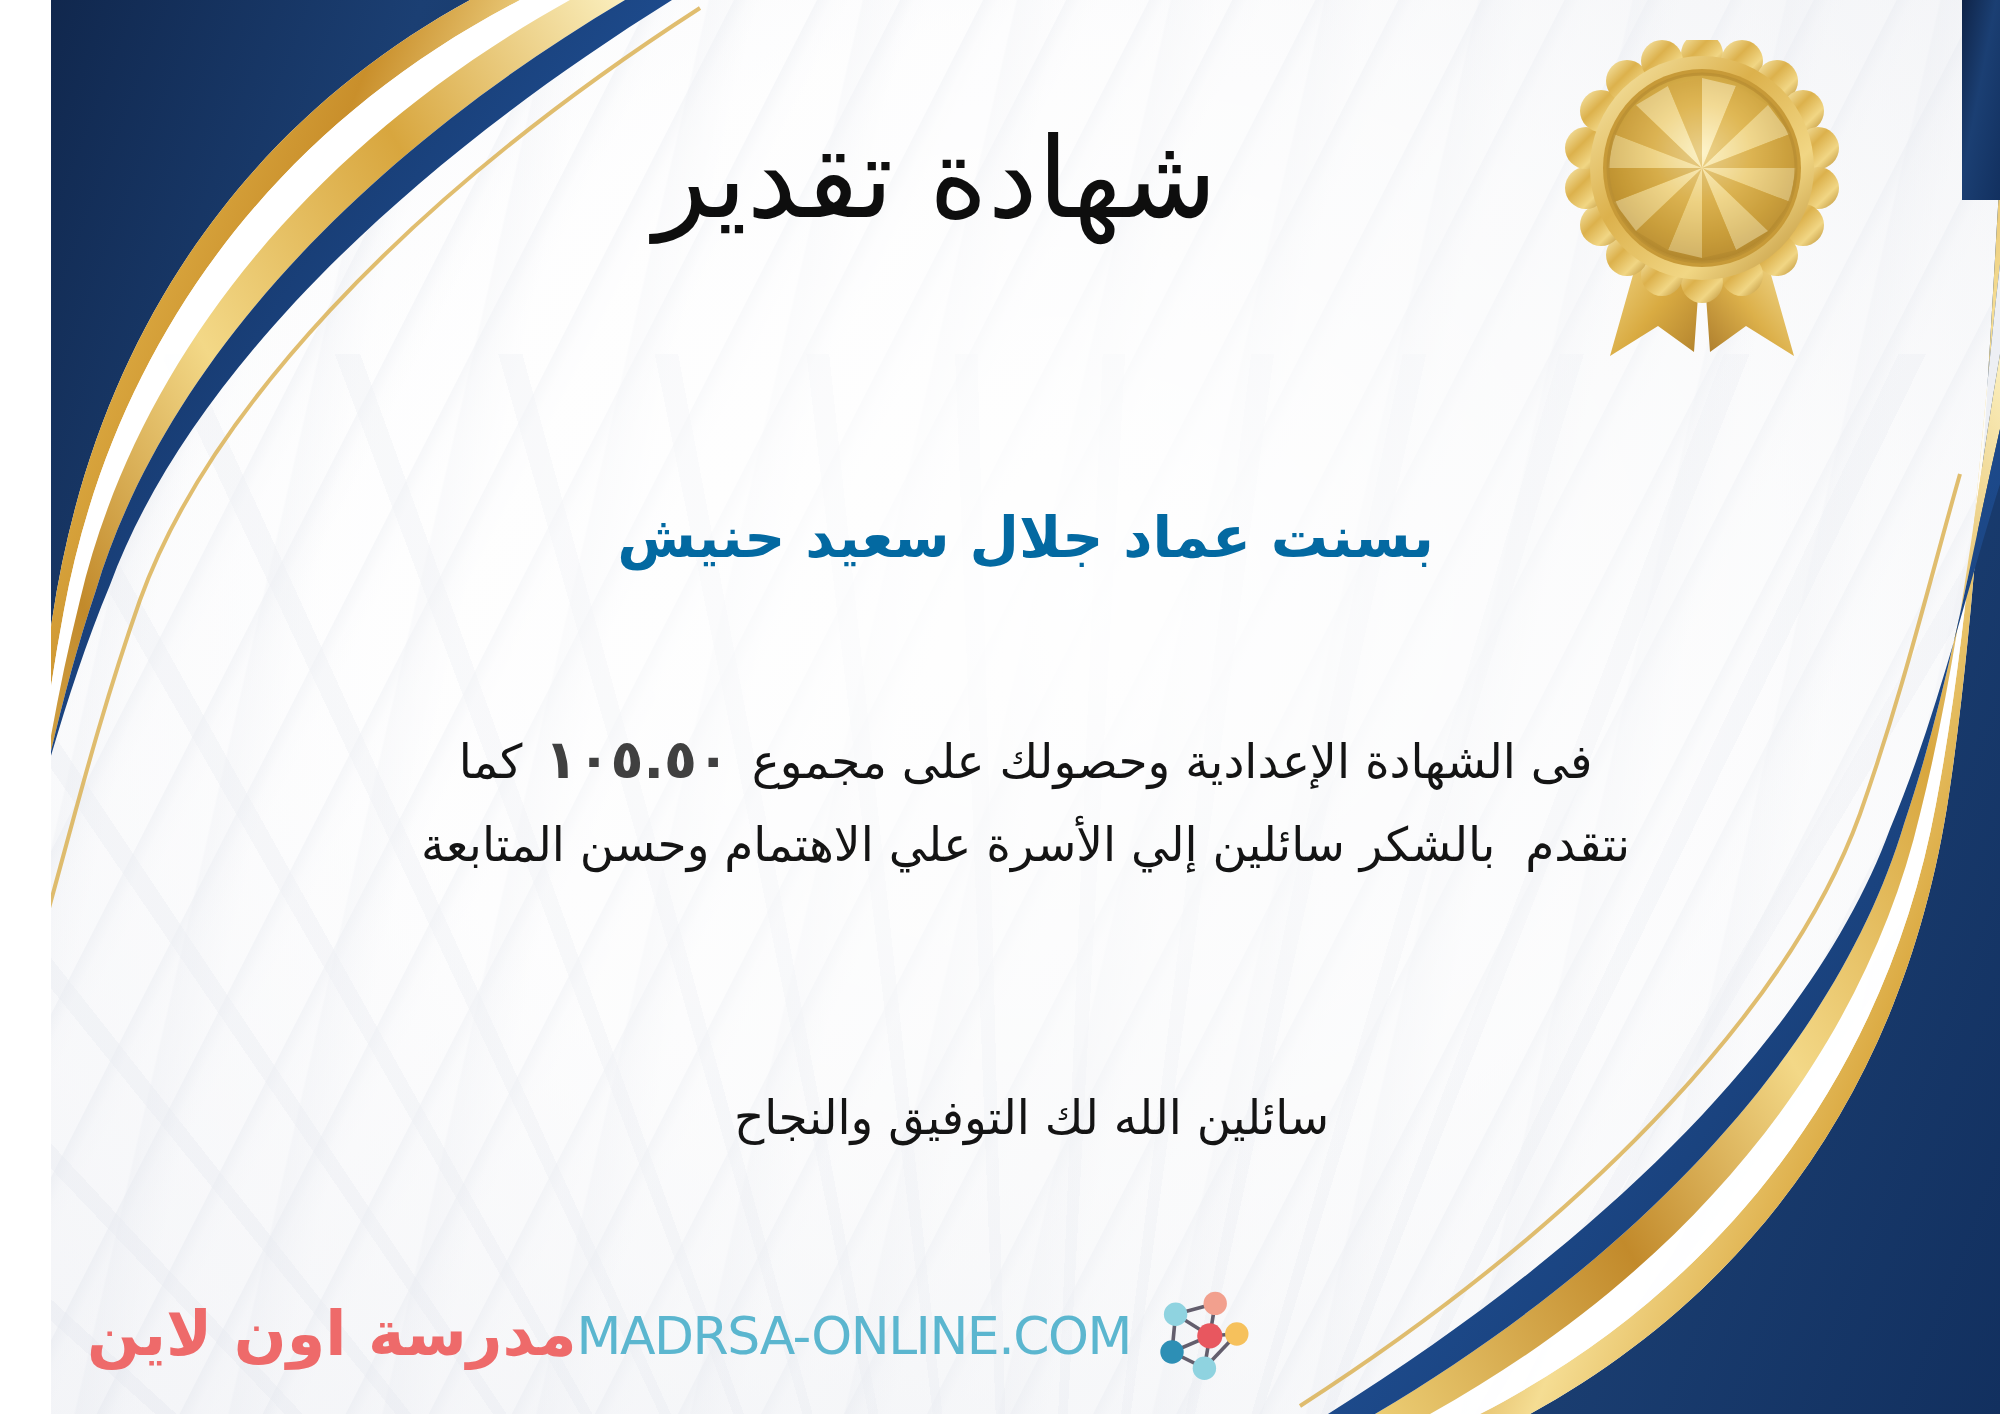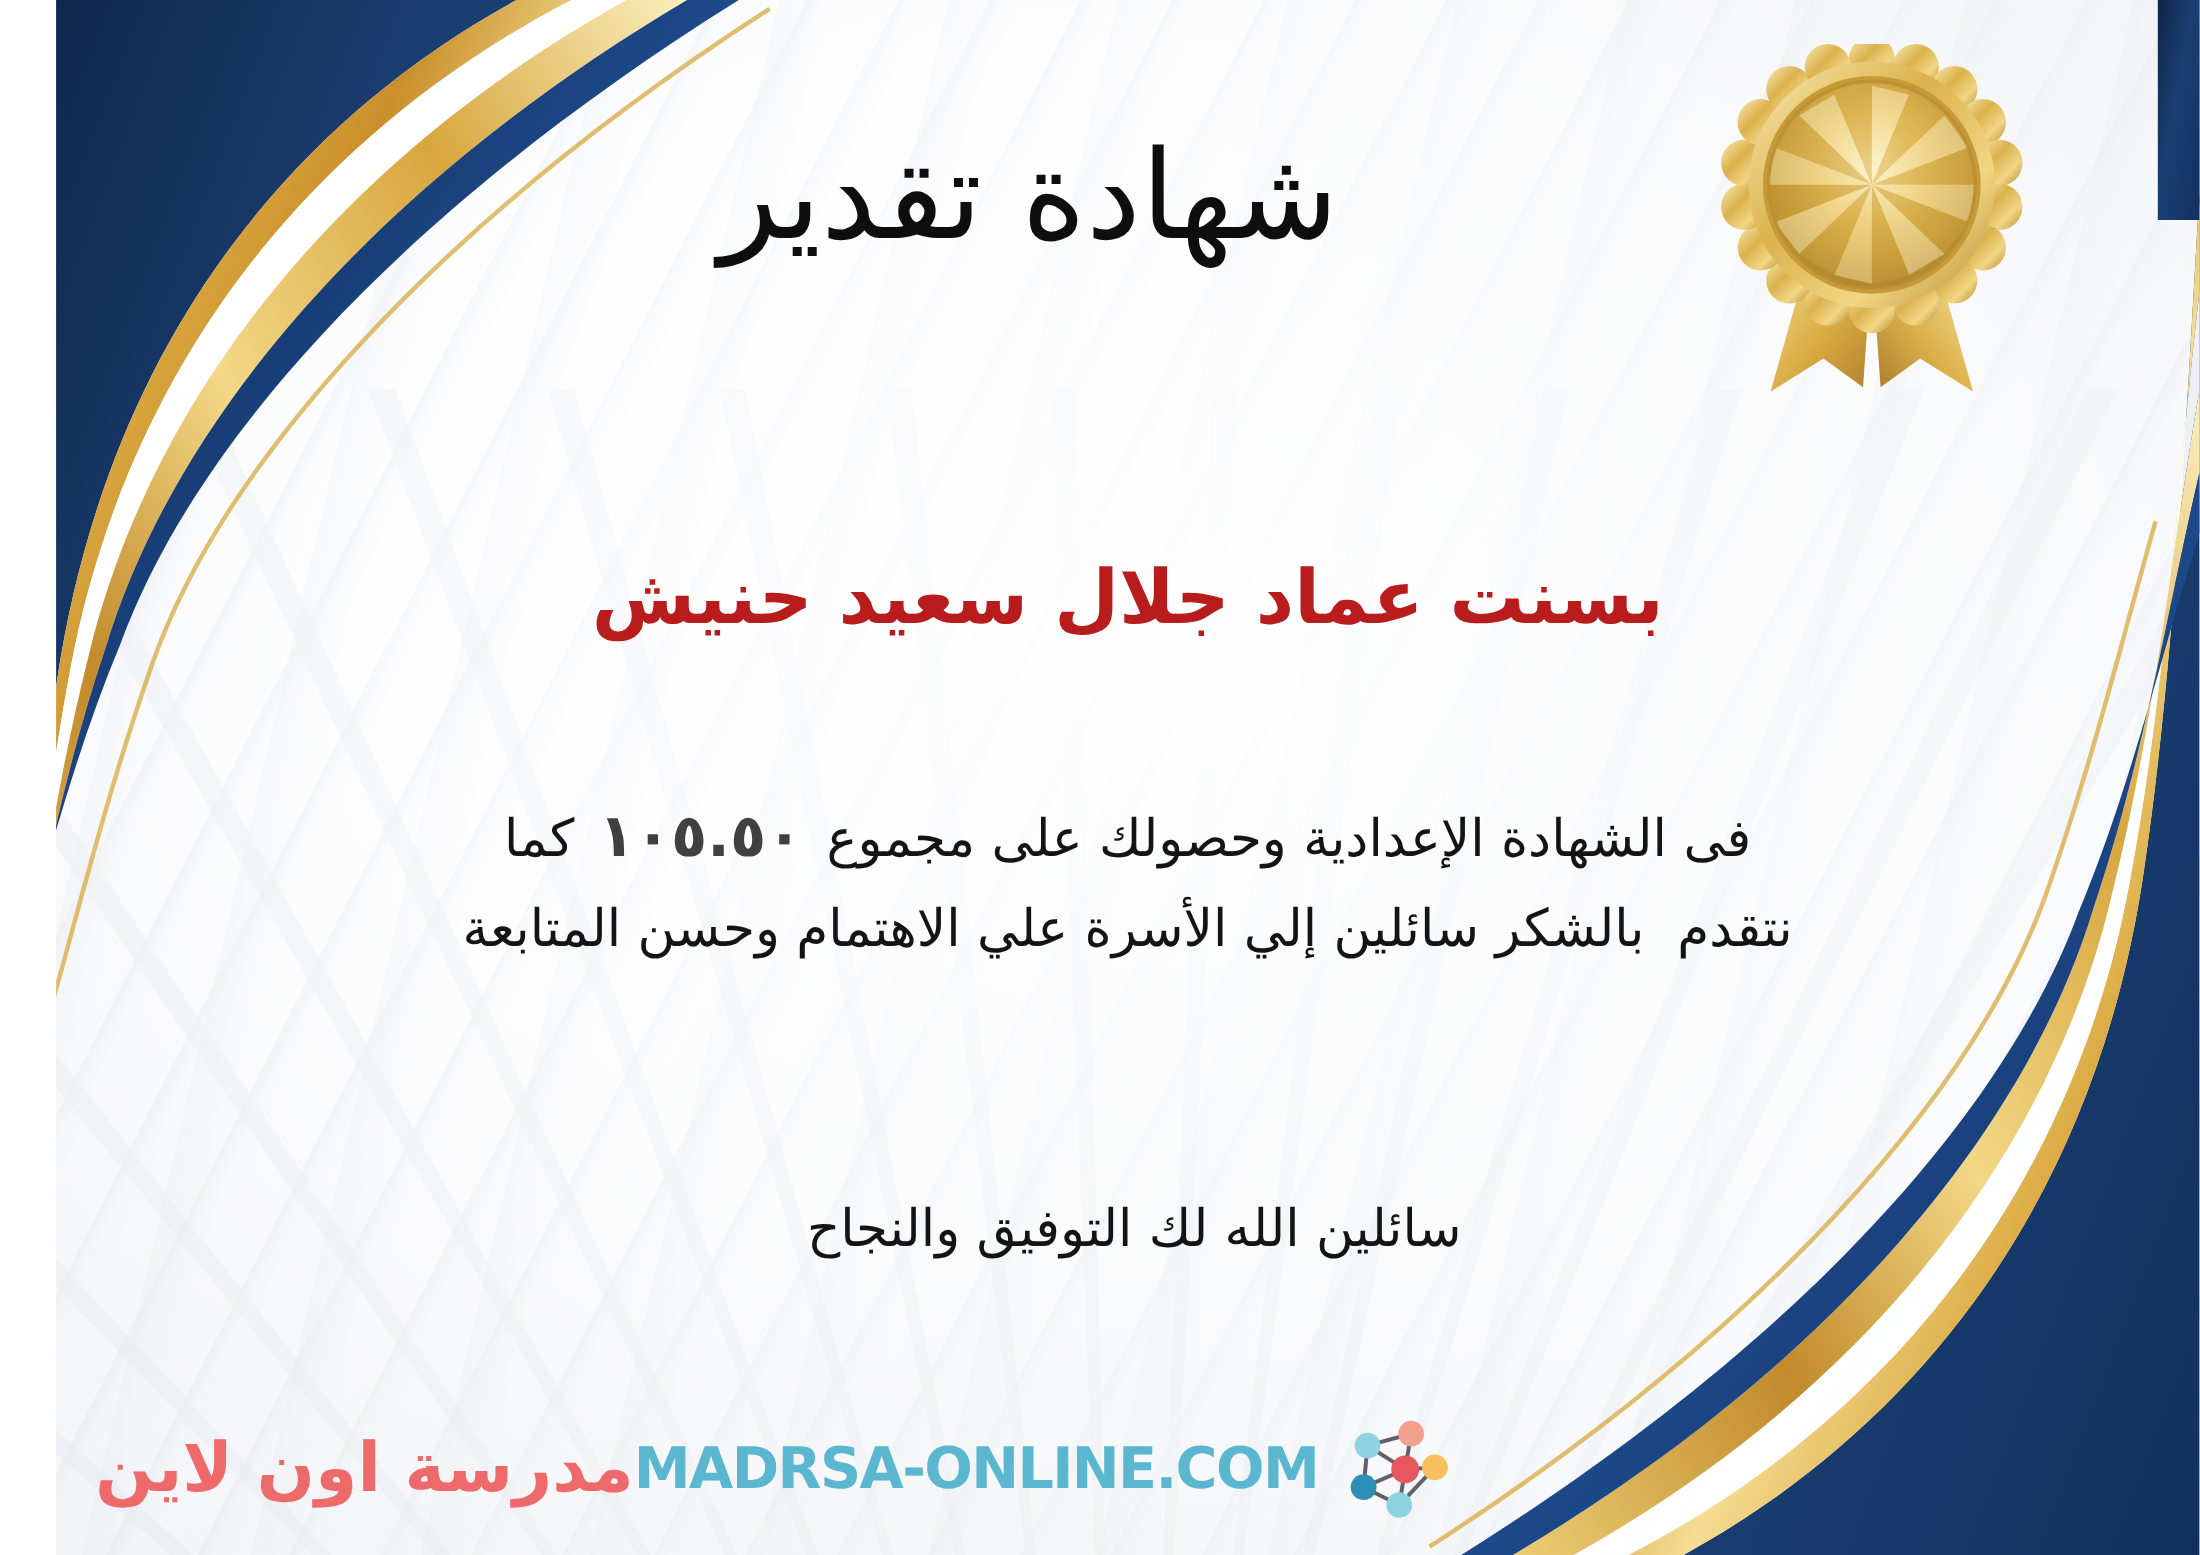--- a/index.html
+++ b/index.html
@@ -68,22 +68,22 @@
     direction:rtl;text-align:center;
   }
   .cert-title{
     position:absolute;top:120px;left:0;right:0;
     font-size:112px;line-height:1.05;font-weight:400;
     color:#0e0e0e;letter-spacing:0;
     padding-right:180px;
   }
   .student-name{
     position:absolute;top:505px;left:0;right:0;
-    font-size:68px;line-height:1.15;font-weight:700;
-    color:#b91c1c;
+    font-size:57px;line-height:1.15;font-weight:700;
+    color:#0369a1;
   }
   .body-block{
     position:absolute;top:715px;left:60px;right:60px;
     font-size:47px;line-height:1.68;color:#141414;font-weight:400;
   }
   .body-line{display:block;white-space:pre-wrap;}
   .grade{
     color:#404040;font-weight:700;font-size:54px;
     padding:0 22px;letter-spacing:1px;
   }
@@ -96,21 +96,21 @@
   .brand{
     position:absolute;left:36px;bottom:26px;
     display:flex;align-items:center;gap:14px;direction:ltr;
   }
   .brand-text{display:flex;flex-direction:row;align-items:flex-start;}
   .brand-ar{
     font-size:62px;font-weight:700;color:#ee6a6a;line-height:1;
     direction:rtl;letter-spacing:-1px;
   }
   .brand-en{
-    font-size:52px;font-weight:700;color:#5bb6cf;line-height:1.05;
+    font-size:52px;font-weight:400;color:#5bb6cf;line-height:1.05;
     letter-spacing:-1.5px;margin-top:6px;
   }
   .brand-mark{width:108px;height:108px;flex:0 0 108px;}
 </style>
 </head>
 <body>
 
 <div id="certificate">
 
   <div class="paper-base"></div>

